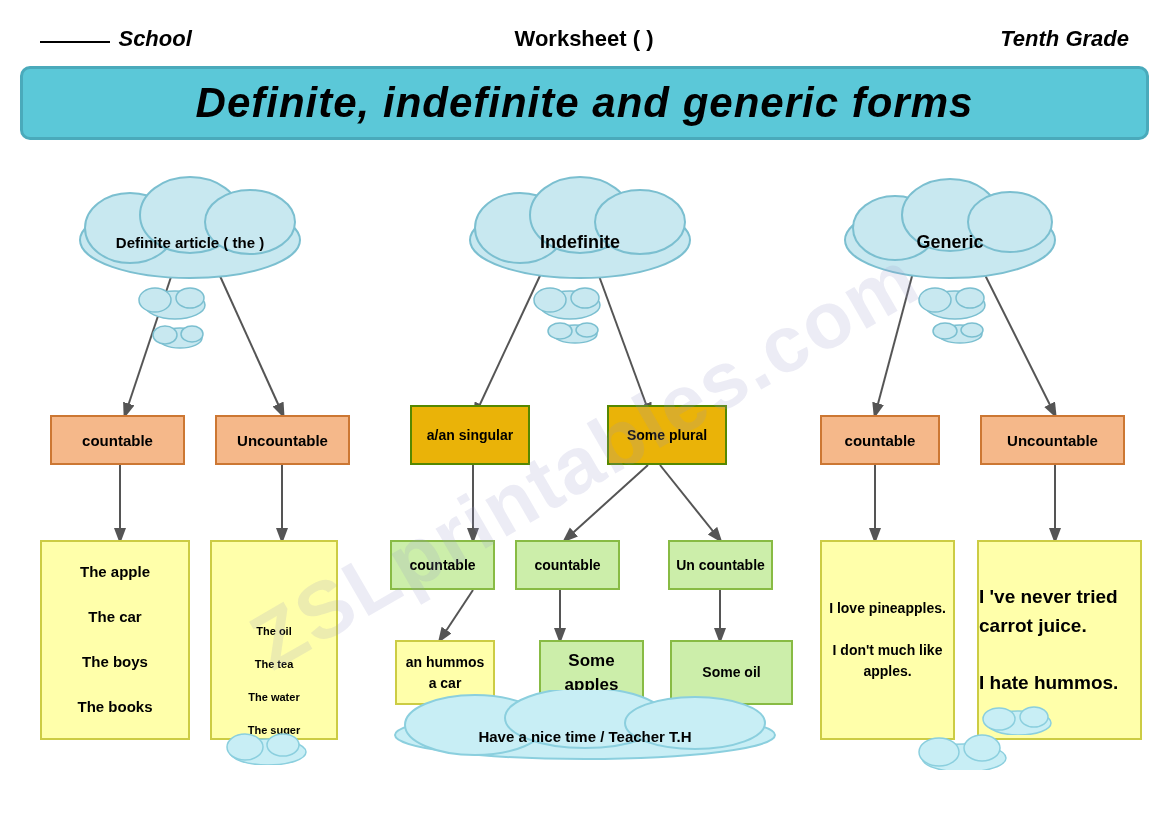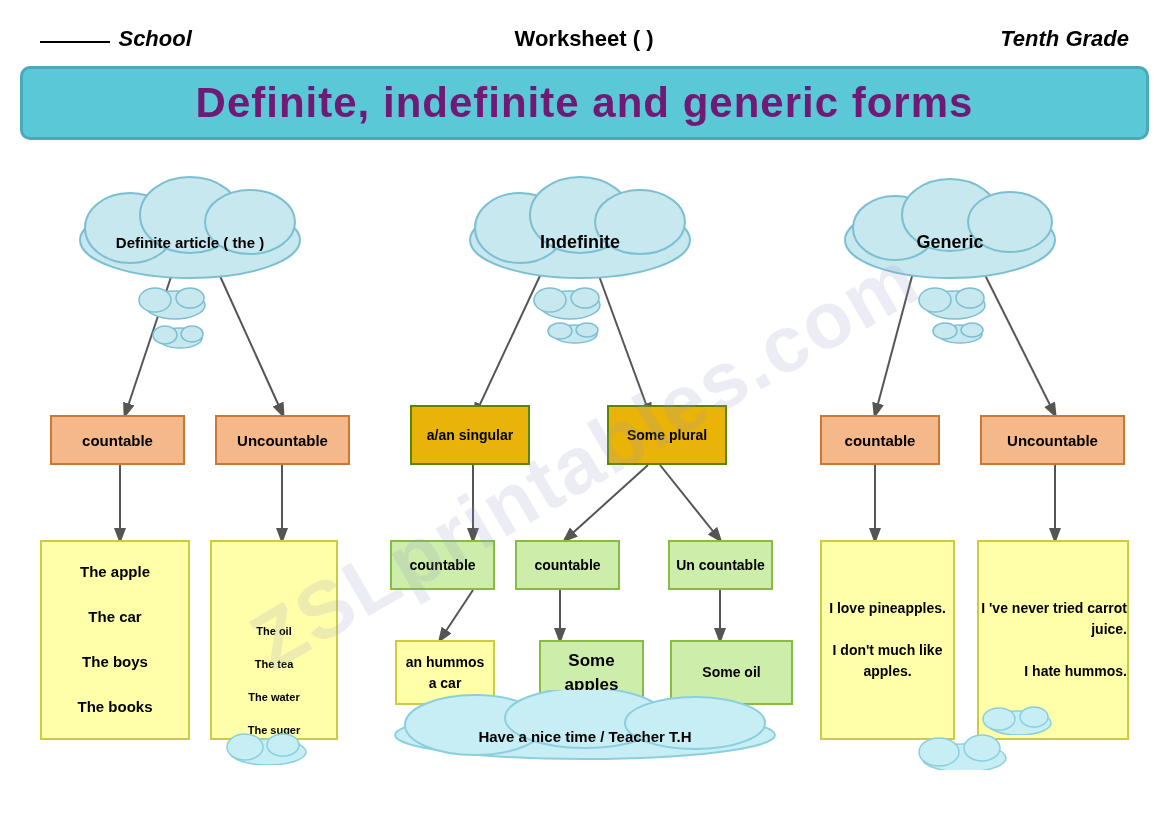--- a/index.html
+++ b/index.html
@@ -40,21 +40,22 @@
     .title-banner {
       background: #5bc8d8;
       border: 3px solid #4aaabb;
       border-radius: 10px;
       text-align: center;
       padding: 10px 20px;
       margin-bottom: 10px;
     }
     .title-banner h1 {
       font-size: 42px;
-      color: #701a75;
+      color: #000000;
+      font-style: italic;
       font-weight: bold;
       letter-spacing: 1px;
     }
 
     
     .diagram {
       position: relative;
       width: 100%;
       height: 620px;
     }
@@ -311,21 +312,21 @@
     <div class="box box-green-light" style="left:650px;top:490px;width:123px;height:65px;font-size:14px;line-height:1.4;">
       <span>Some oil</span>
     </div>
 
     <div class="box box-yellow" style="left:800px;top:390px;width:135px;height:200px;font-size:14px;flex-direction:column;line-height:1.6;text-align:center;">
       <span class="multiline">I love pineapples.
 
 I don't much like apples.</span>
     </div>
 
-    <div class="box box-yellow" style="left:957px;top:390px;width:152px;height:200px;font-size:14px;flex-direction:column;line-height:1.6;text-align:right;">
+    <div class="box box-yellow" style="left:957px;top:390px;width:165px;height:200px;font-size:19px;flex-direction:column;line-height:1.6;text-align:left;">
       <span class="multiline">I 've never tried carrot juice.
 
 I hate hummos.</span>
     </div>
 
     <svg style="position:absolute;bottom:10px;left:50%;transform:translateX(-50%);" width="440" height="70">
       <ellipse cx="220" cy="45" rx="190" ry="24" fill="#c8eef5" stroke="#8bcfde" stroke-width="2"></ellipse>
       <ellipse cx="110" cy="35" rx="70" ry="30" fill="#c8eef5" stroke="#8bcfde" stroke-width="2"></ellipse>
       <ellipse cx="220" cy="28" rx="80" ry="30" fill="#c8eef5" stroke="#8bcfde" stroke-width="2"></ellipse>
       <ellipse cx="330" cy="33" rx="70" ry="26" fill="#c8eef5" stroke="#8bcfde" stroke-width="2"></ellipse>

